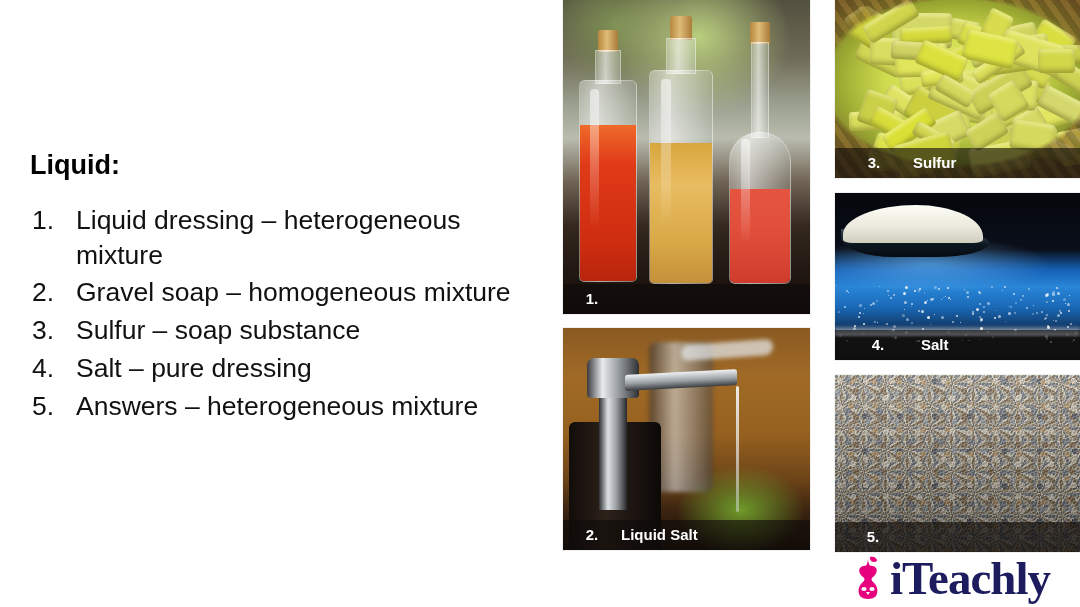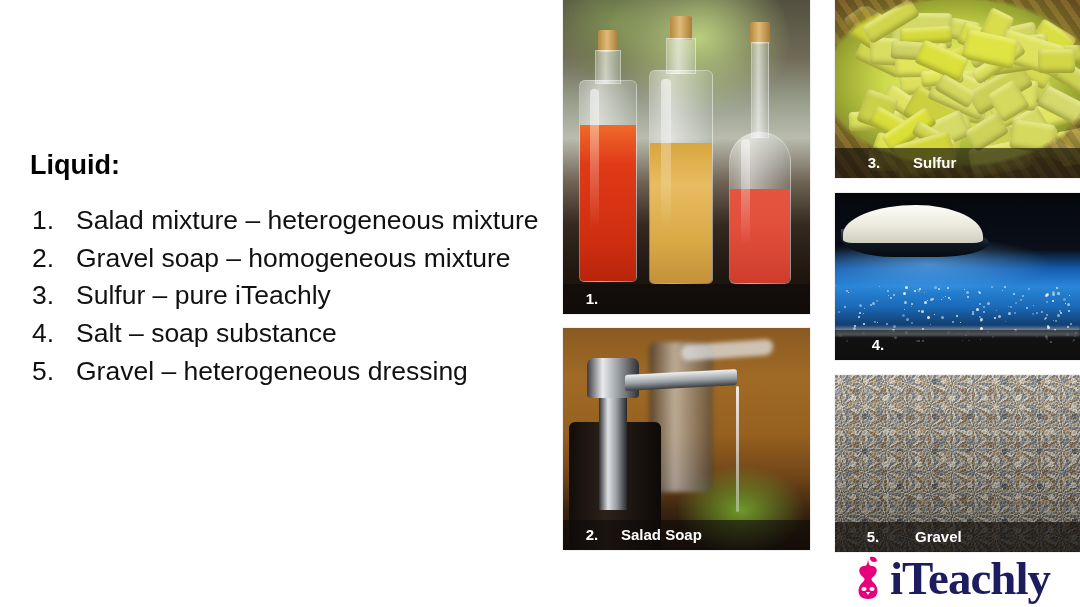--- a/index.html
+++ b/index.html
@@ -245,37 +245,37 @@
 <body>
 
 <div class="slide">
 
 
   <div class="answers-label">Liquid:</div>
 
   <div class="answers-list">
     <div class="ans-item">
       <span class="ans-num">1.</span>
-      <span class="ans-txt">Salad mixture – heterogeneous mixture</span>
+      <span class="ans-txt">Liquid dressing – heterogeneous mixture</span>
     </div>
     <div class="ans-item">
       <span class="ans-num">2.</span>
       <span class="ans-txt">Gravel soap – homogeneous mixture</span>
     </div>
     <div class="ans-item">
       <span class="ans-num">3.</span>
-      <span class="ans-txt">Sulfur – pure iTeachly</span>
+      <span class="ans-txt">Sulfur – soap substance</span>
     </div>
     <div class="ans-item">
       <span class="ans-num">4.</span>
-      <span class="ans-txt">Salt – soap substance</span>
+      <span class="ans-txt">Salt – pure dressing</span>
     </div>
     <div class="ans-item">
       <span class="ans-num">5.</span>
-      <span class="ans-txt">Gravel – heterogeneous dressing</span>
+      <span class="ans-txt">Answers – heterogeneous mixture</span>
     </div>
   </div>
 
   <div class="photo" id="ph-dressing">
     <div class="art">
       <div class="dr-bg"></div>
       <div class="bottle b1">
         <div class="cork"></div>
           <div class="neck"></div>
         <div class="body-g">
@@ -311,21 +311,21 @@
       <div class="disp-bg2"></div>
       <div class="disp-bg2b"></div>
       <div class="disp-body"></div>
       <div class="disp-col"></div>
       <div class="disp-head"></div>
       <div class="disp-spout"></div>
       <div class="drip"></div>
     </div>
     <div class="caption">
       <span class="c-num">2.</span>
-      <span class="c-txt">Salad Soap</span>
+      <span class="c-txt">Liquid Salt</span>
     </div>
   </div>
 
   <div class="photo" id="ph-sulfur">
     <div class="art">
       <div class="su-bg"></div>
       <div class="chunks" id="sulfur-chunks">
           <div class="chunk" style="left:4%;top:6%;width:10%;height:8%;transform:rotate(-35deg);background:hsl(62,55%,53.040000000000006%);"></div>
           <div class="chunk" style="left:75.23869282269152%;top:21.80361156375875%;width:14.44635124366323%;height:12.991577953333035%;transform:rotate(-13.340097835462075deg);background:hsl(62,70.55683058104478%,62.111796746774345%);"></div>
           <div class="chunk" style="left:82.59376333467662%;top:59.389880260961945%;width:19.549889982590685%;height:8.008834358864988%;transform:rotate(1.2566383463854436deg);background:hsl(62,65.73697374391486%,57.476052931314335%);"></div>
@@ -578,32 +578,32 @@
           <div class="grain" style="left:87.75789780484047%;top:88.65538766888494%;width:2px;height:2px;opacity:0.91235327756076;"></div>
           <div class="grain" style="left:5.356776367989369%;top:59.28634741855058%;width:1px;height:1px;opacity:0.9875573769335461;"></div>
           <div class="grain" style="left:77.75935096069588%;top:67.98354908940019%;width:2px;height:2px;opacity:0.7017918779700267;"></div>
           <div class="grain" style="left:90.63602726891986%;top:59.2549126942904%;width:3px;height:3px;opacity:0.7186822811238016;"></div>
           <div class="grain" style="left:43.171553611318814%;top:73.93173959919659%;width:3px;height:3px;opacity:0.5461280724917742;"></div>
           <div class="grain" style="left:40.50244269819814%;top:55.6176846158196%;width:3px;height:3px;opacity:0.3916763306420762;"></div>
         </div>
     </div>
     <div class="caption cap-salt">
       <span class="c-num">4.</span>
+      <span class="c-txt">Salt</span>
     </div>
   </div>
 
   <div class="photo" id="ph-gravel">
     <div class="art">
       <div class="gv-bg"></div>
       <div class="gv-tex"></div>
       <div class="gv-shade"></div>
     </div>
     <div class="caption cap-gravel">
       <span class="c-num">5.</span>
-      <span class="c-txt">Gravel</span>
     </div>
   </div>
 
   <div class="logo">
     <svg class="logo-mark" viewBox="0 0 40 46">
       <path d="M20 3 C20 7 21 9 22 11 L18 11 C19 9 20 7 20 3 Z" fill="#E6007E"></path>
       <path d="M22 2 C26 1 29 3 29 6 C26 8 23 7 22 4 Z" fill="#E6007E"></path>
       <path d="M13 12 C16 10 24 10 27 12 C30 14 29 19 25 22 C23 23 23 25 25 27 C29 30 31 36 28 41 C25 45 15 45 12 41 C9 36 11 30 15 27 C17 25 17 23 15 22 C11 19 10 14 13 12 Z" fill="#E6007E"></path>
       <ellipse cx="16" cy="34" rx="2.6" ry="2" fill="#ffffff"></ellipse>
       <ellipse cx="24" cy="34" rx="2.6" ry="2" fill="#ffffff"></ellipse>

